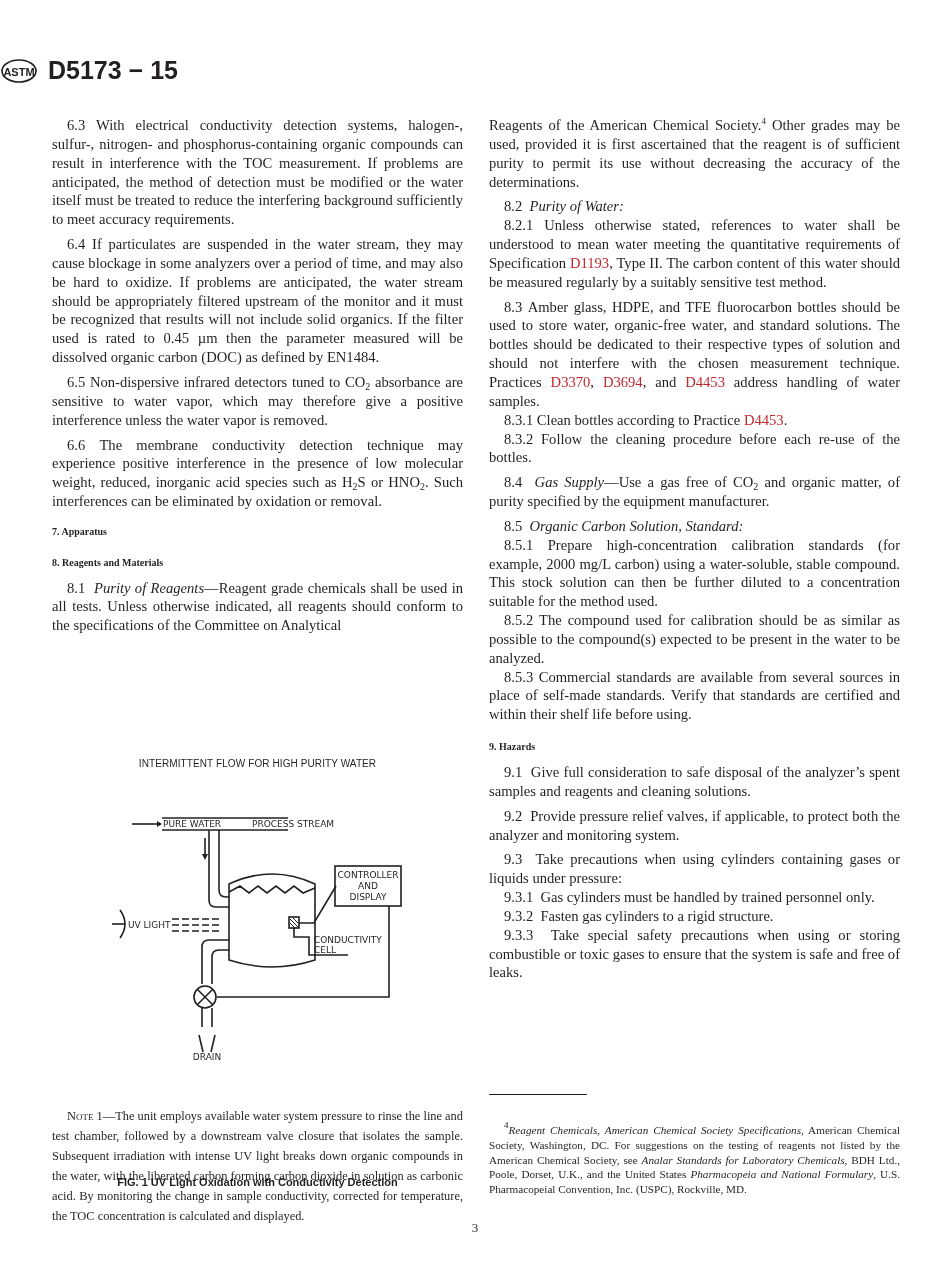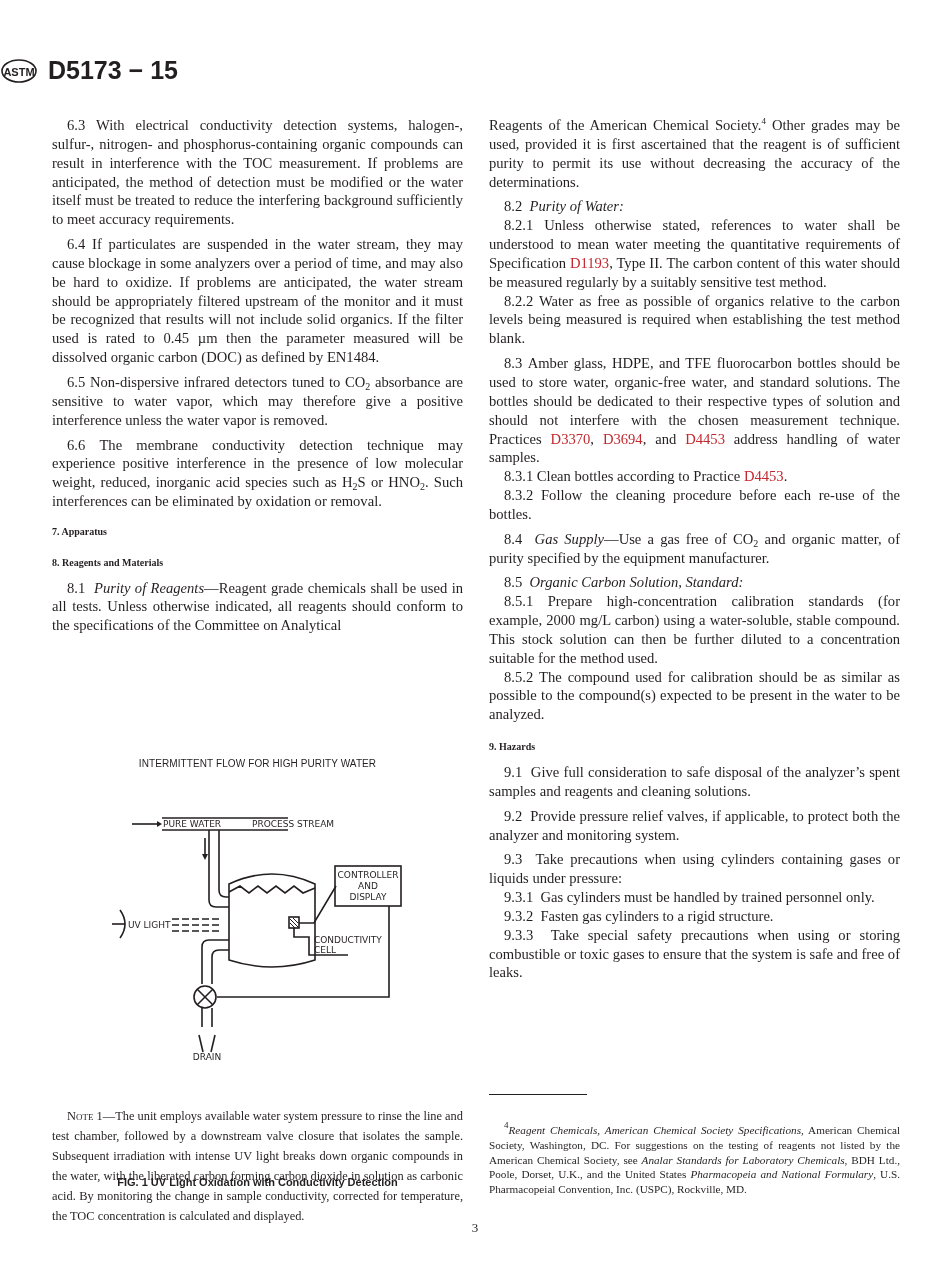--- a/index.html
+++ b/index.html
@@ -139,43 +139,43 @@
 <div class="col col-right">
   <p class="p" style="text-indent:0">
     <span>Reagents of the American Chemical Society.</span><sup>4</sup><span> Other grades may be used, provided it is first ascertained that the reagent is of sufficient purity to permit its use without decreasing the accuracy of the determinations.</span>
   </p>
   <p class="p gap">
     <span>8.2</span>&nbsp; <span class="it">Purity of Water:</span>
   </p>
   <p class="p">
     <span>8.2.1</span>&nbsp;<span>Unless otherwise stated, references to water shall be understood to mean water meeting the quantitative requirements of Specification </span><a class="link">D1193</a><span>, Type II. The carbon content of this water should be measured regularly by a suitably sensitive test method.</span>
   </p>
-  <p class="p">
-    <span>8.2.2</span>&nbsp;<span>Water as free as possible of organics relative to the carbon levels being measured is required when establishing the test method blank.</span>
-  </p>
   <p class="p gap">
     <span>8.3</span>&nbsp;<span>Amber glass, HDPE, and TFE fluorocarbon bottles should be used to store water, organic-free water, and standard solutions. The bottles should be dedicated to their respective types of solution and should not interfere with the chosen measurement technique. Practices </span><a class="link">D3370</a><span>, </span><a class="link">D3694</a><span>, and </span><a class="link">D4453</a><span> address handling of water samples.</span>
   </p>
   <p class="p">
     <span>8.3.1</span>&nbsp;<span>Clean bottles according to Practice </span><a class="link">D4453</a><span>.</span>
   </p>
   <p class="p">
     <span>8.3.2</span>&nbsp;<span>Follow the cleaning procedure before each re-use of the bottles.</span>
   </p>
   <p class="p gap">
     <span>8.4</span>&nbsp; <span class="it">Gas Supply</span><span>—Use a gas free of CO</span><sub>2</sub><span> and organic matter, of purity specified by the equipment manufacturer.</span>
   </p>
   <p class="p gap">
     <span>8.5</span>&nbsp; <span class="it">Organic Carbon Solution, Standard:</span>
   </p>
   <p class="p">
     <span>8.5.1</span>&nbsp;<span>Prepare high-concentration calibration standards (for example, 2000 mg/L carbon) using a water-soluble, stable compound. This stock solution can then be further diluted to a concentration suitable for the method used.</span>
   </p>
   <p class="p">
     <span>8.5.2</span>&nbsp;<span>The compound used for calibration should be as similar as possible to the compound(s) expected to be present in the water to be analyzed.</span>
+  </p>
+  <p class="p">
+    <span>8.5.3</span>&nbsp;<span>Commercial standards are available from several sources in place of self-made standards. Verify that standards are certified and within their shelf life before using.</span>
   </p>
   <div class="h" style="margin-top:14px">9.  Hazards</div>
   <p class="p">
     <span>9.1</span>&nbsp; <span>Give full consideration to safe disposal of the analyzer’s spent samples and reagents and cleaning solutions.</span>
   </p>
   <p class="p gap">
     <span>9.2</span>&nbsp; <span>Provide pressure relief valves, if applicable, to protect both the analyzer and monitoring system.</span>
   </p>
   <p class="p gap">
     <span>9.3</span>&nbsp; <span>Take precautions when using cylinders containing gases or liquids under pressure:</span>

